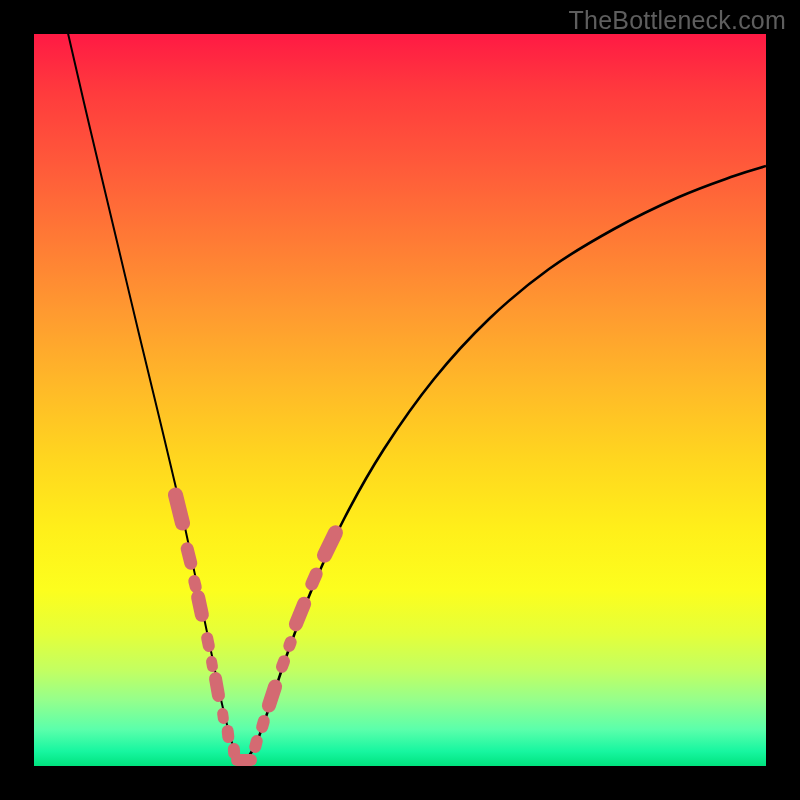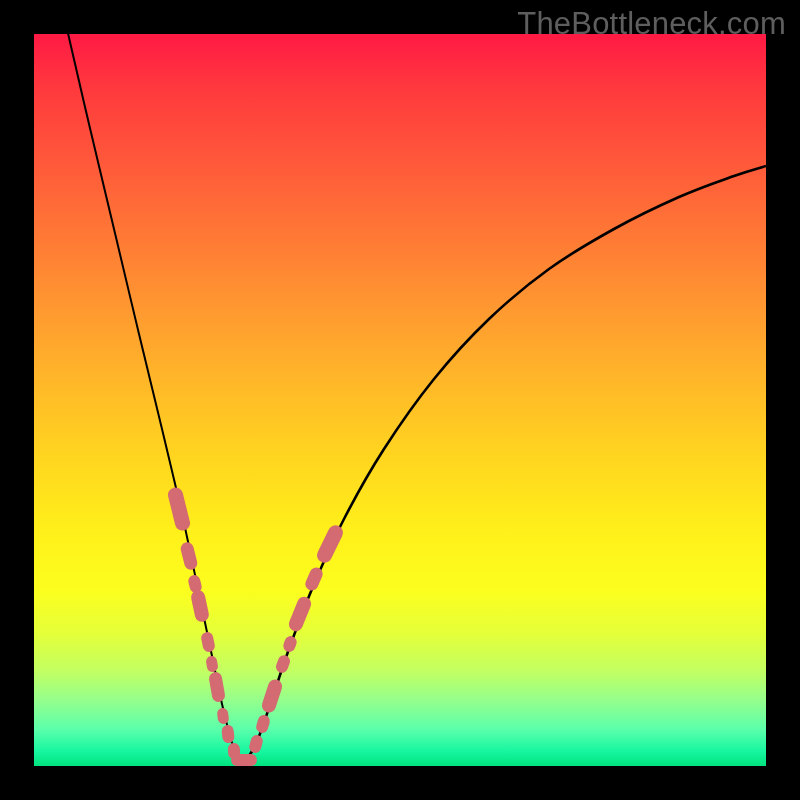--- a/index.html
+++ b/index.html
@@ -39,21 +39,21 @@
       #5bffab 95%,
       #17f6a0 98%,
       #00e37e 100%
     );
   }
   .watermark {
     position: absolute;
     top: 6px;
     right: 14px;
     color: #5e5e5e;
-    font-size: 31px;
+    font-size: 25px;
     letter-spacing: 0.2px;
     user-select: none;
   }
   svg.plot {
     position: absolute;
     left: 0; top: 0;
     width: 732px;
     height: 732px;
     overflow: visible;
   }

